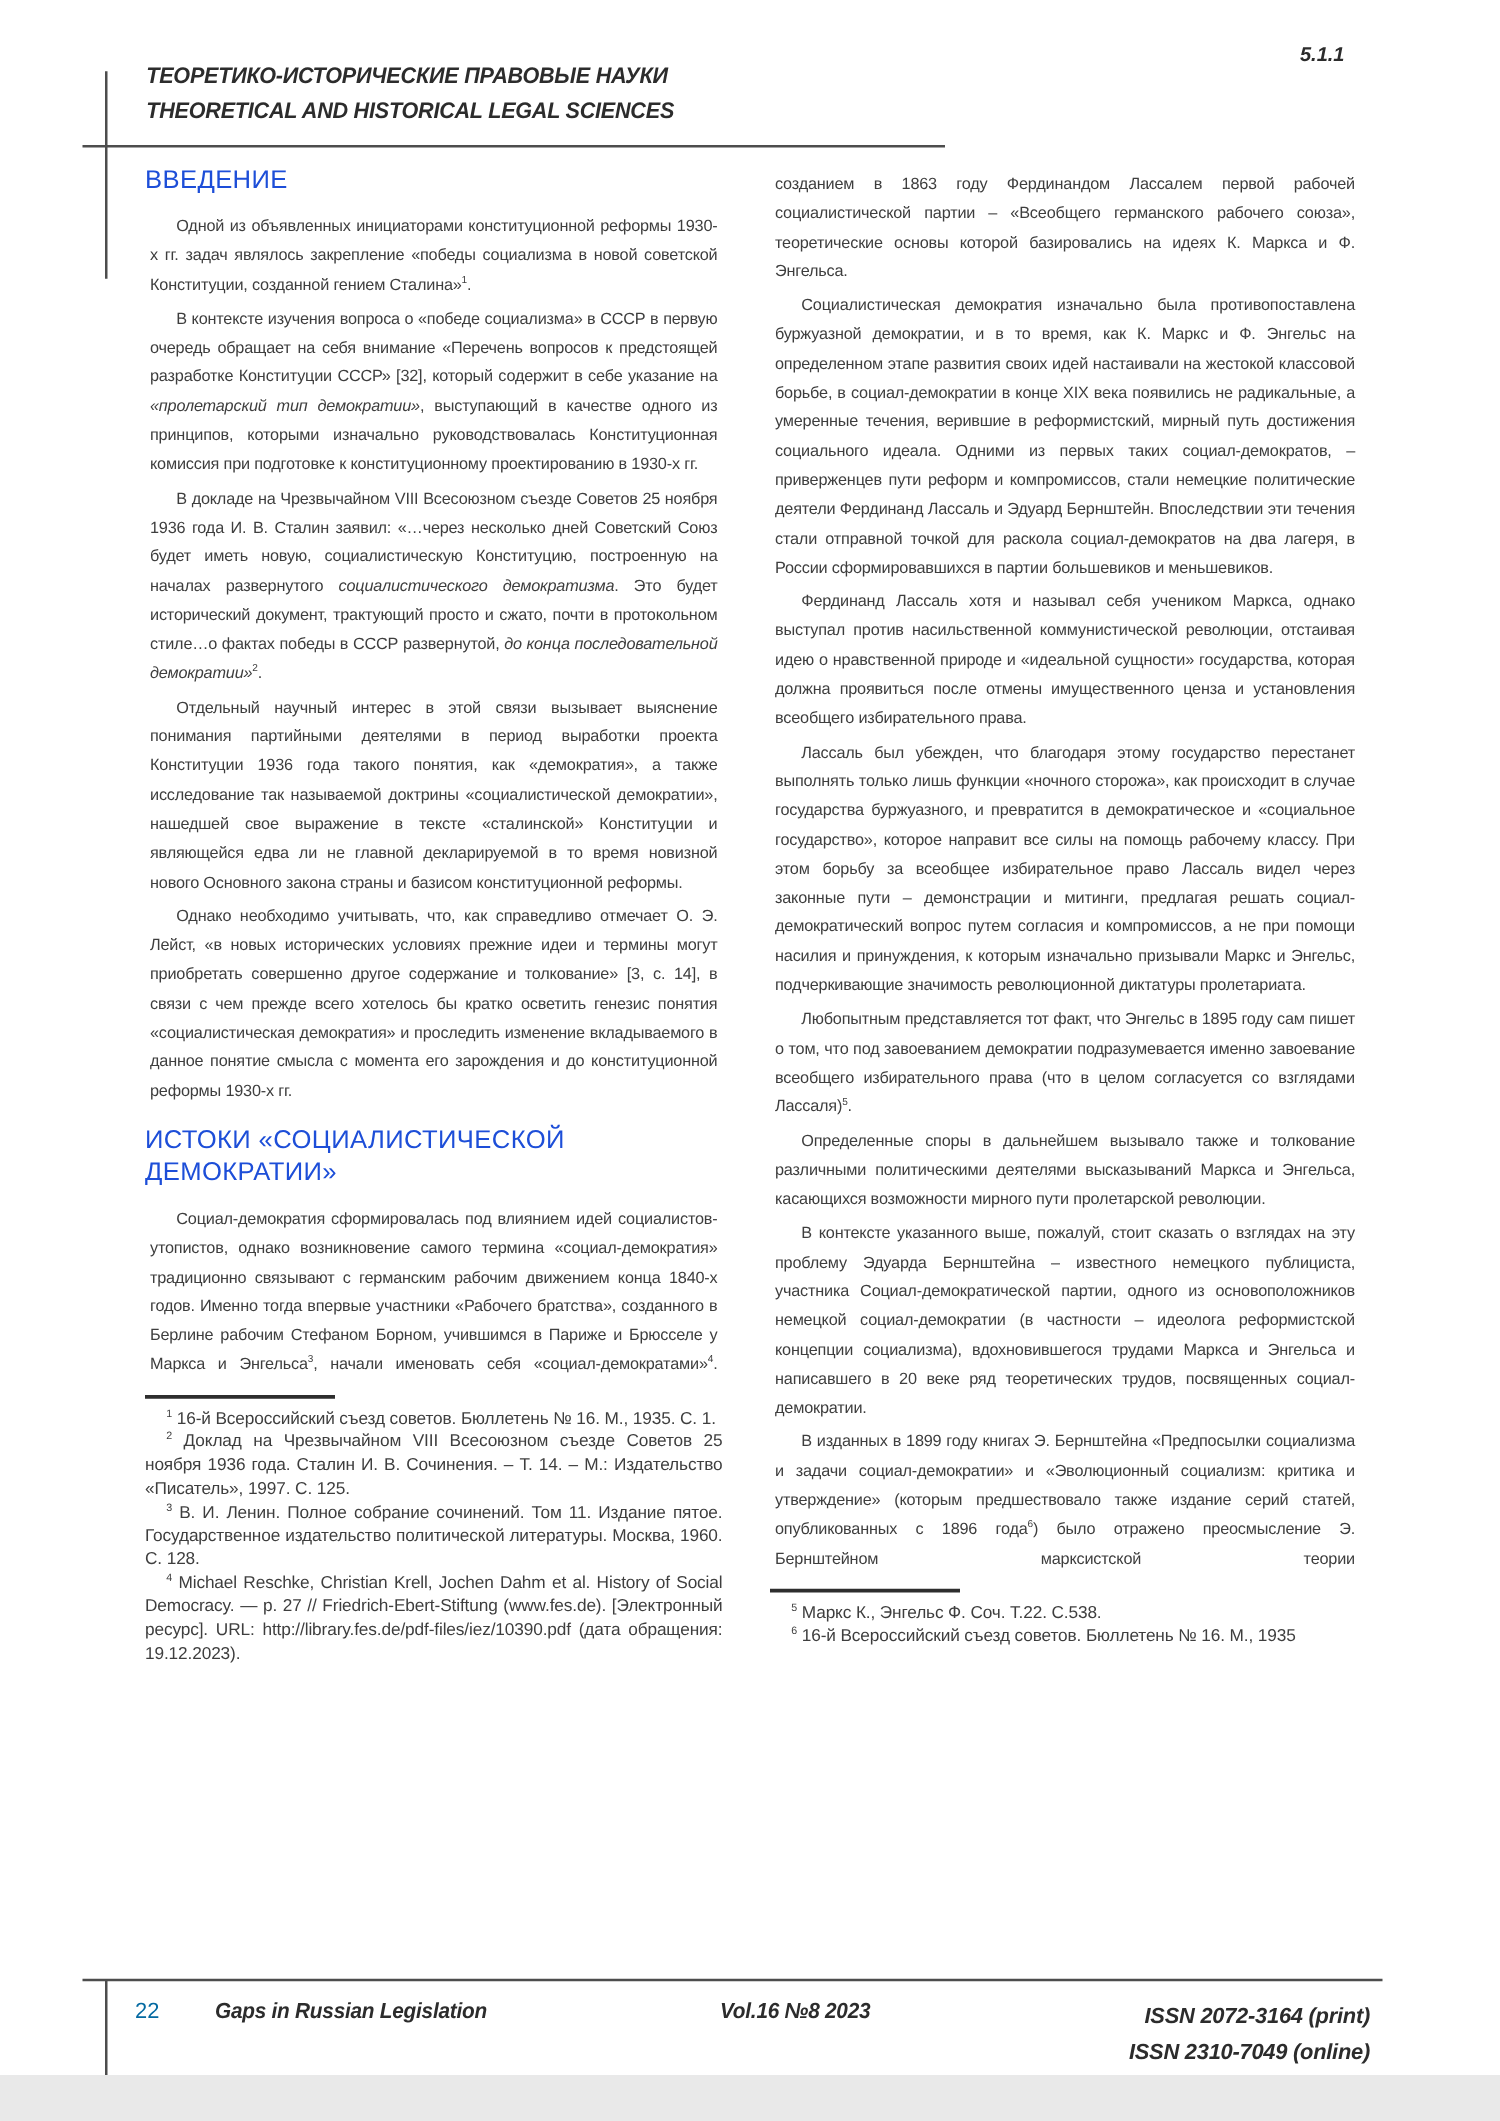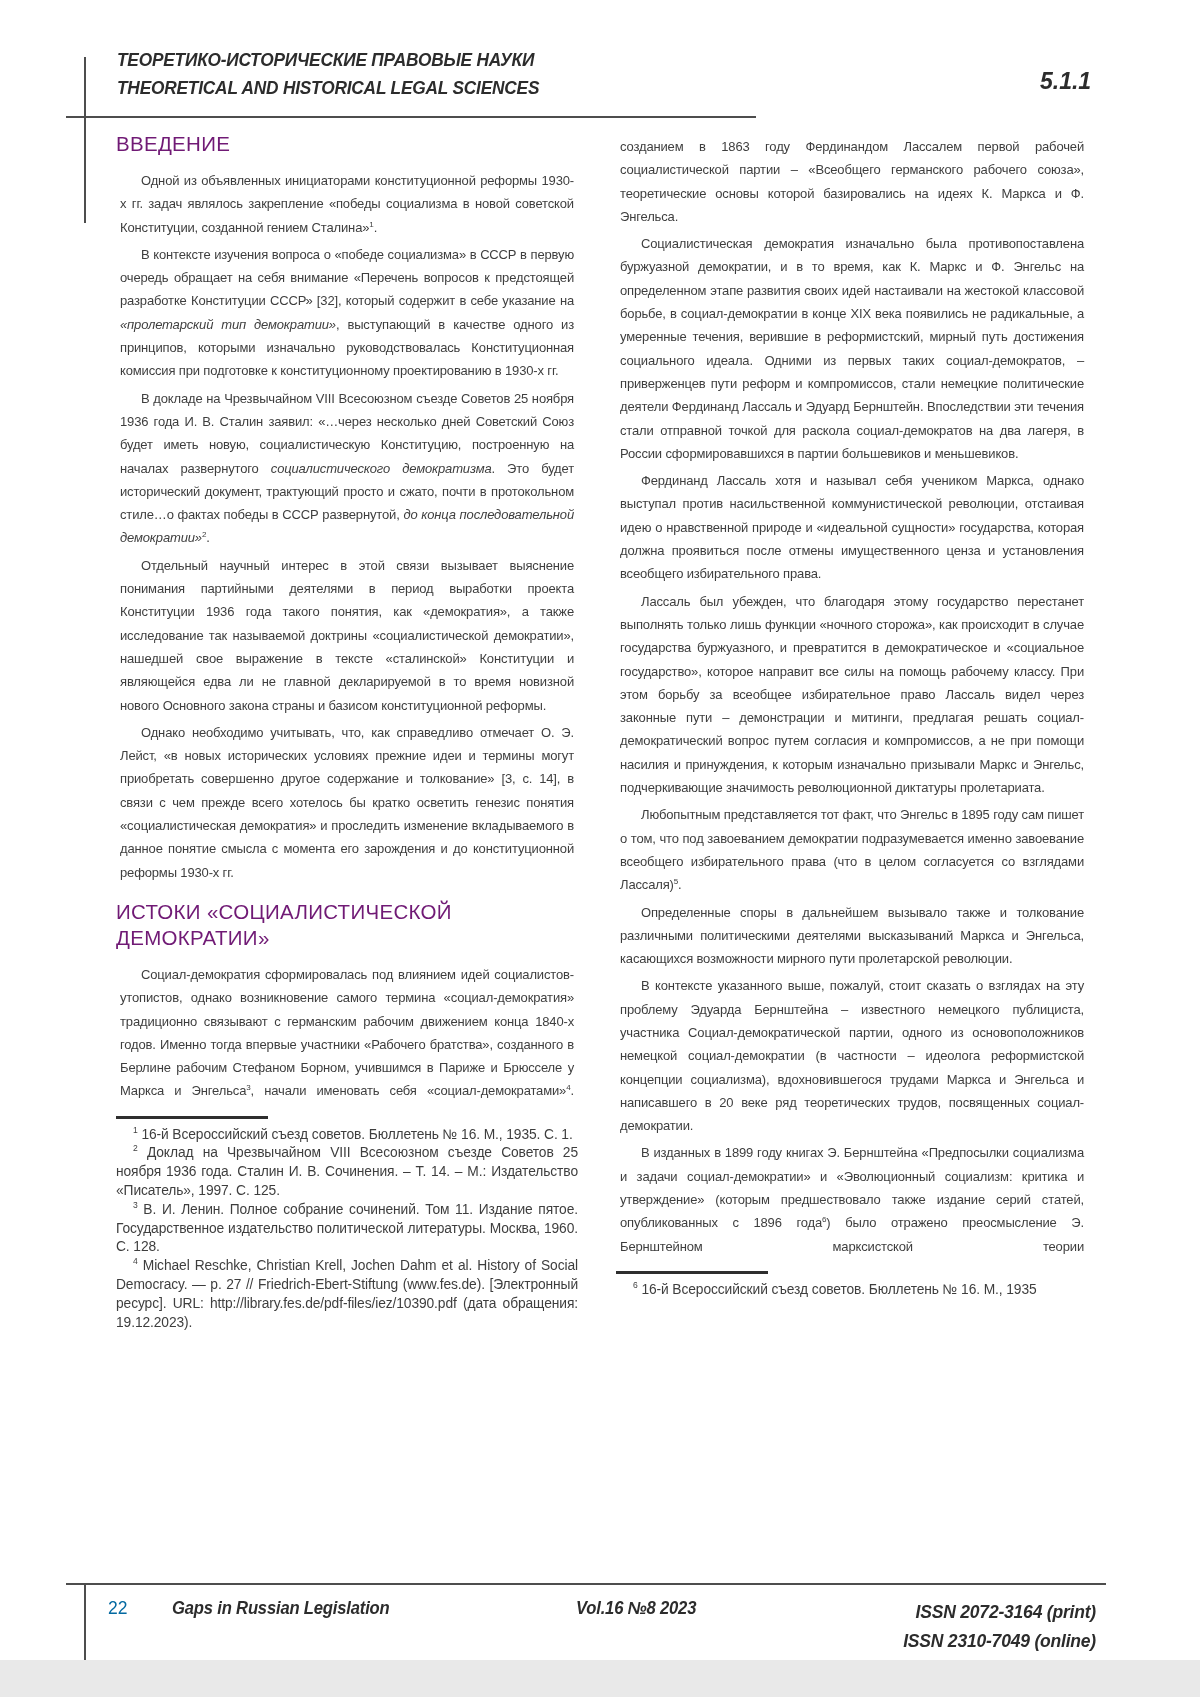--- a/index.html
+++ b/index.html
@@ -13,35 +13,35 @@
   
   .vline-top { position:absolute; left:84px; top:57px; width:2px; height:166px; background:#4d4d4d; }
   .hrule-top { position:absolute; left:66px; top:116px; width:690px; height:2px; background:#4d4d4d; }
   .header-title {
     position:absolute; left:117px; top:46px;
     font-style:italic; font-weight:bold; font-size:18px; line-height:28px;
     color:#2c2c2c; letter-spacing:-0.2px;
     transform:scaleX(0.96); transform-origin:left top;
   }
   .header-code {
-    position:absolute; left:1040px; top:68px;
-    font-style:italic; font-weight:bold; font-size:23px; color:#2c2c2c;
+    position:absolute; left:1040px; top:36px;
+    font-style:italic; font-weight:bold; font-size:16px; color:#2c2c2c;
   }
 
   
   .columns {
     position:absolute; left:116px; top:131px; width:972px; height:1450px;
     display:flex; gap:38px; overflow:hidden;
   }
   .col-left  { width:462px; flex:0 0 462px; }
   .col-right { width:472px; flex:0 0 472px; }
 
   h2.section {
     margin:0 0 12px 0; font-weight:normal; font-size:20.5px; line-height:26px;
-    color:#701a75; letter-spacing:0.3px;
+    color:#1d4ed8; letter-spacing:0.3px;
   }
   h2.origins { margin-top:15px; }
 
   .paras p {
     margin:4px; text-indent:21px; text-align:justify;
     font-size:13px; line-height:23.3px; letter-spacing:-0.15px;
     hyphens:auto; -webkit-hyphens:auto;
   }
   .paras i { font-style:italic; }
   sup { font-size:0.62em; line-height:0; vertical-align:super; }
@@ -127,20 +127,21 @@
           <p>Социалистическая демократия изначально была противопоставлена буржуазной демократии, и в то время, как К. Маркс и Ф. Энгельс на определенном этапе развития своих идей настаивали на жестокой классовой борьбе, в социал-демократии в конце XIX века появились не радикальные, а умеренные течения, верившие в реформистский, мирный путь достижения социального идеала. Одними из первых таких социал-демократов, – приверженцев пути реформ и компромиссов, стали немецкие политические деятели Фердинанд Лассаль и Эдуард Бернштейн. Впоследствии эти течения стали отправной точкой для раскола социал-демократов на два лагеря, в России сформировавшихся в партии большевиков и меньшевиков.</p>
           <p>Фердинанд Лассаль хотя и называл себя учеником Маркса, однако выступал против насильственной коммунистической революции, отстаивая идею о нравственной природе и «идеальной сущности» государства, которая должна проявиться после отмены имущественного ценза и установления всеобщего избирательного права.</p>
           <p>Лассаль был убежден, что благодаря этому государство перестанет выполнять только лишь функции «ночного сторожа», как происходит в случае государства буржуазного, и превратится в демократическое и «социальное государство», которое направит все силы на помощь рабочему классу. При этом борьбу за всеобщее избирательное право Лассаль видел через законные пути – демонстрации и митинги, предлагая решать социал-демократический вопрос путем согласия и компромиссов, а не при помощи насилия и принуждения, к которым изначально призывали Маркс и Энгельс, подчеркивающие значимость революционной диктатуры пролетариата.</p>
           <p>Любопытным представляется тот факт, что Энгельс в 1895 году сам пишет о том, что под завоеванием демократии подразумевается именно завоевание всеобщего избирательного права (что в целом согласуется со взглядами Лассаля)<sup>5</sup>.</p>
           <p>Определенные споры в дальнейшем вызывало также и толкование различными политическими деятелями высказываний Маркса и Энгельса, касающихся возможности мирного пути пролетарской революции.</p>
           <p>В контексте указанного выше, пожалуй, стоит сказать о взглядах на эту проблему Эдуарда Бернштейна – известного немецкого публициста, участника Социал-демократической партии, одного из основоположников немецкой социал-демократии (в частности – идеолога реформистской концепции социализма), вдохновившегося трудами Маркса и Энгельса и написавшего в 20 веке ряд теоретических трудов, посвященных социал-демократии.</p>
           <p>В изданных в 1899 году книгах Э. Бернштейна «Предпосылки социализма и задачи социал-демократии» и «Эволюционный социализм: критика и утверждение» (которым предшествовало также издание серий статей, опубликованных с 1896 года<sup>6</sup>) было отражено преосмысление Э. Бернштейном марксистской теории</p>
         </div>
       <div class="fn-rule"></div>
       <div class="footnotes">
+          <p><sup>5</sup> Маркс К., Энгельс Ф. Соч. Т.22. С.538.</p>
           <p><sup>6</sup> 16-й Всероссийский съезд советов. Бюллетень № 16. М., 1935</p>
         </div>
     </div>
 
   </div>
 
   <div class="hrule-bottom"></div>
   <div class="vline-bottom"></div>
 
   <div class="footer-pnum">22</div>

